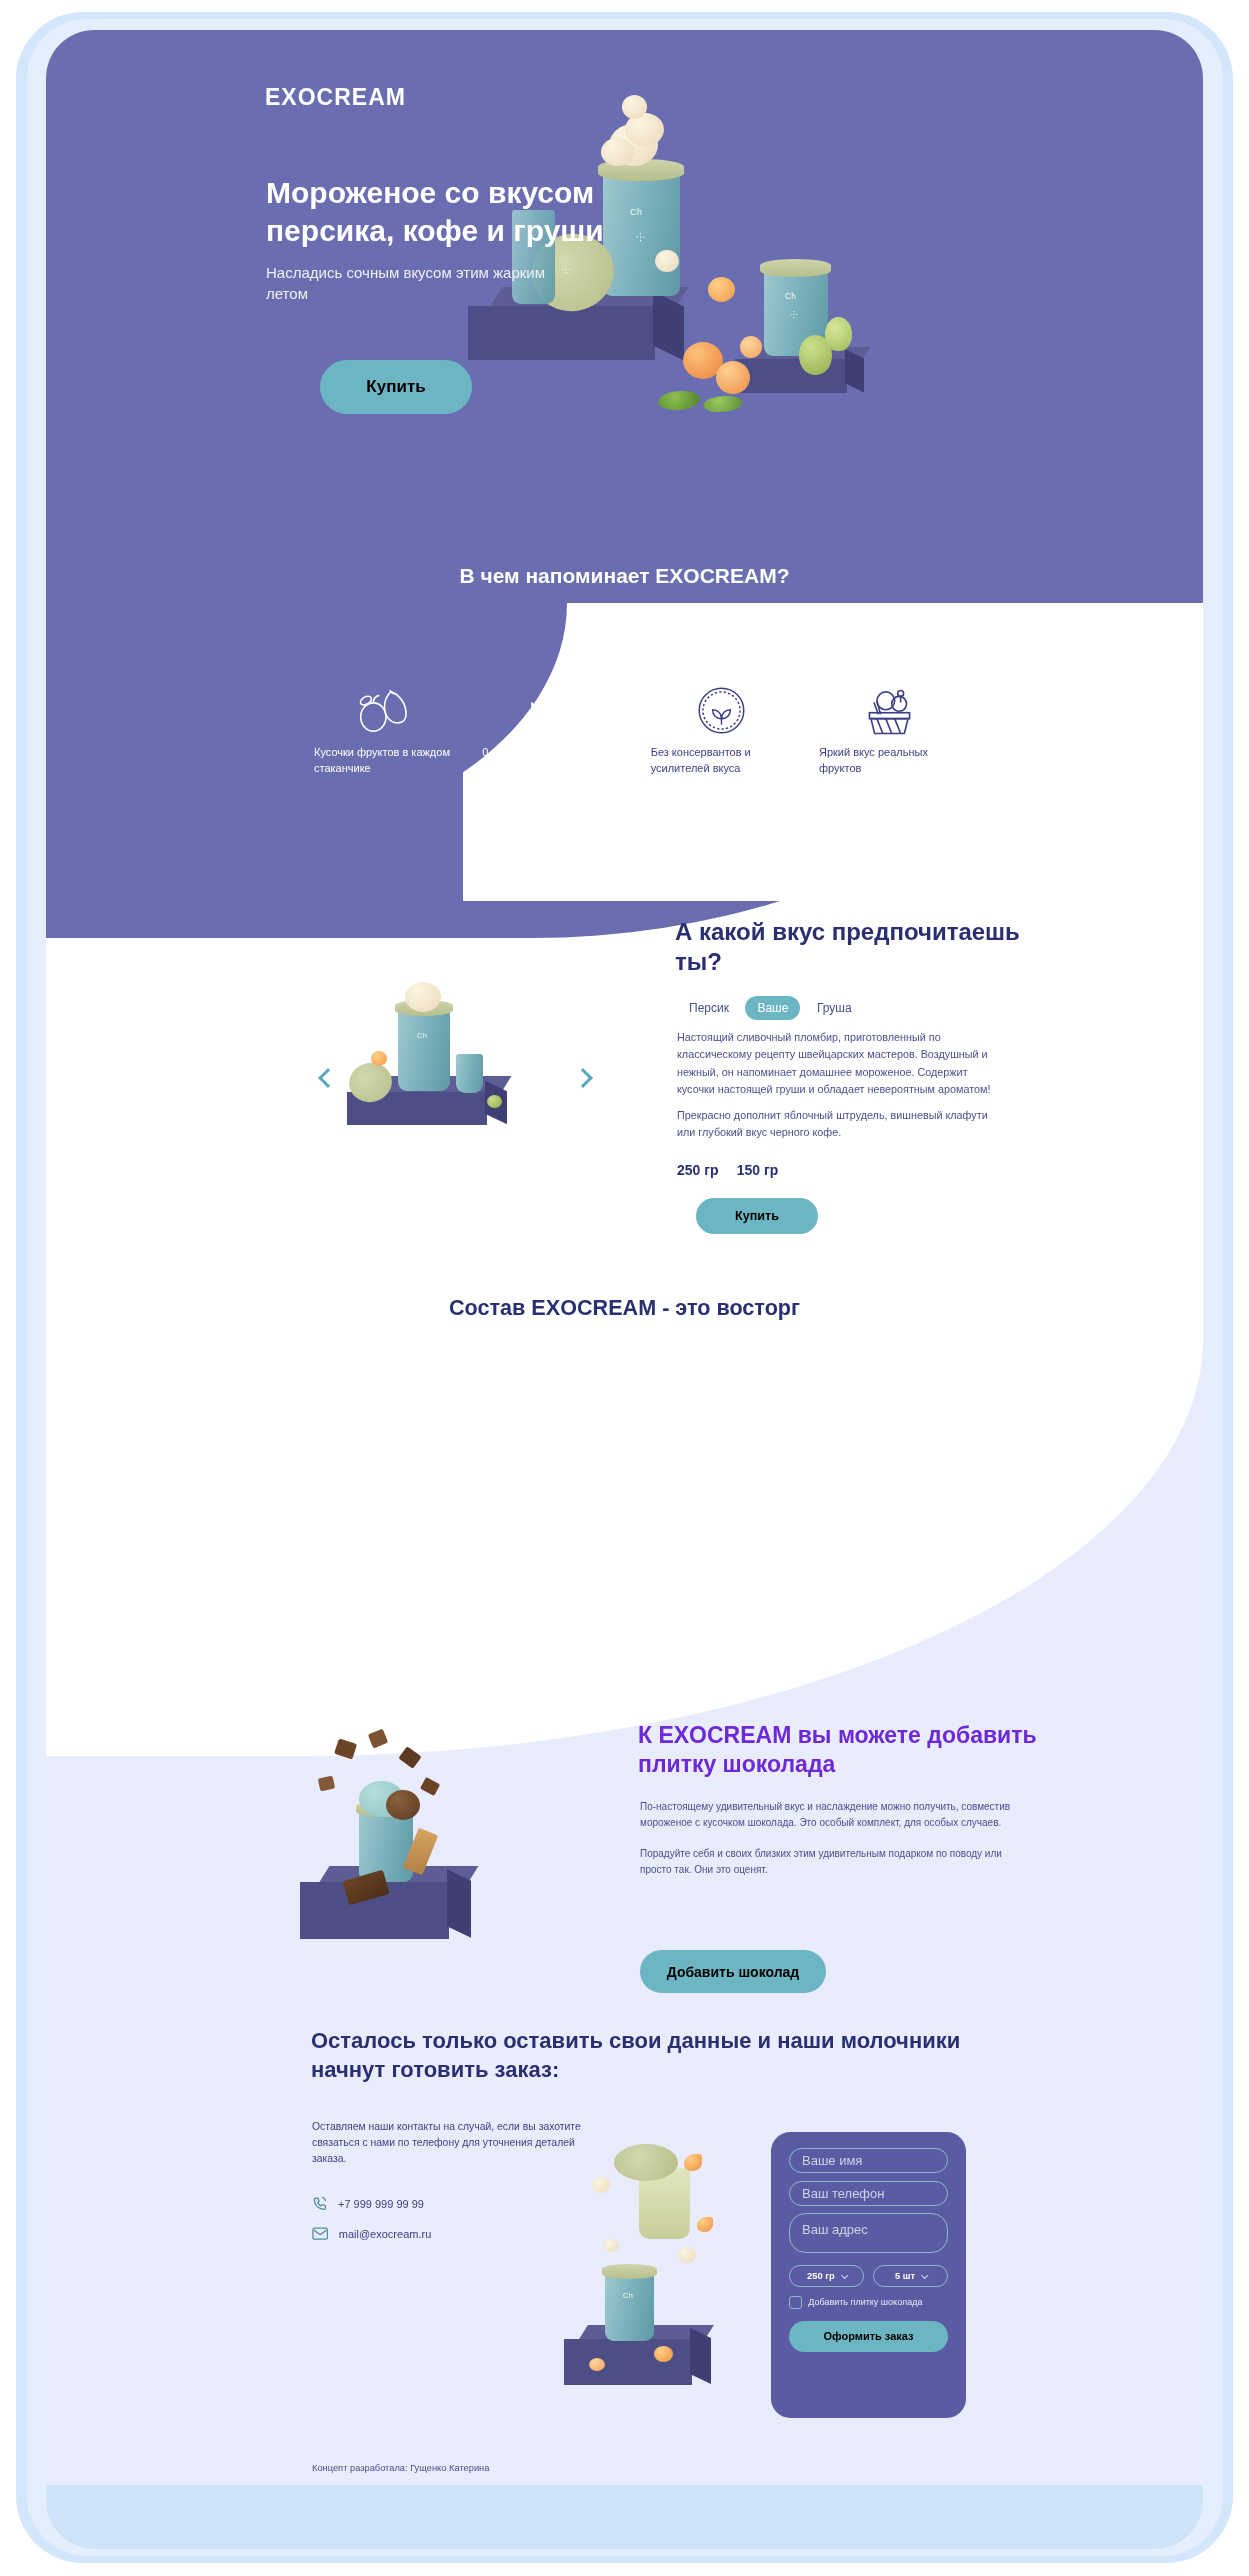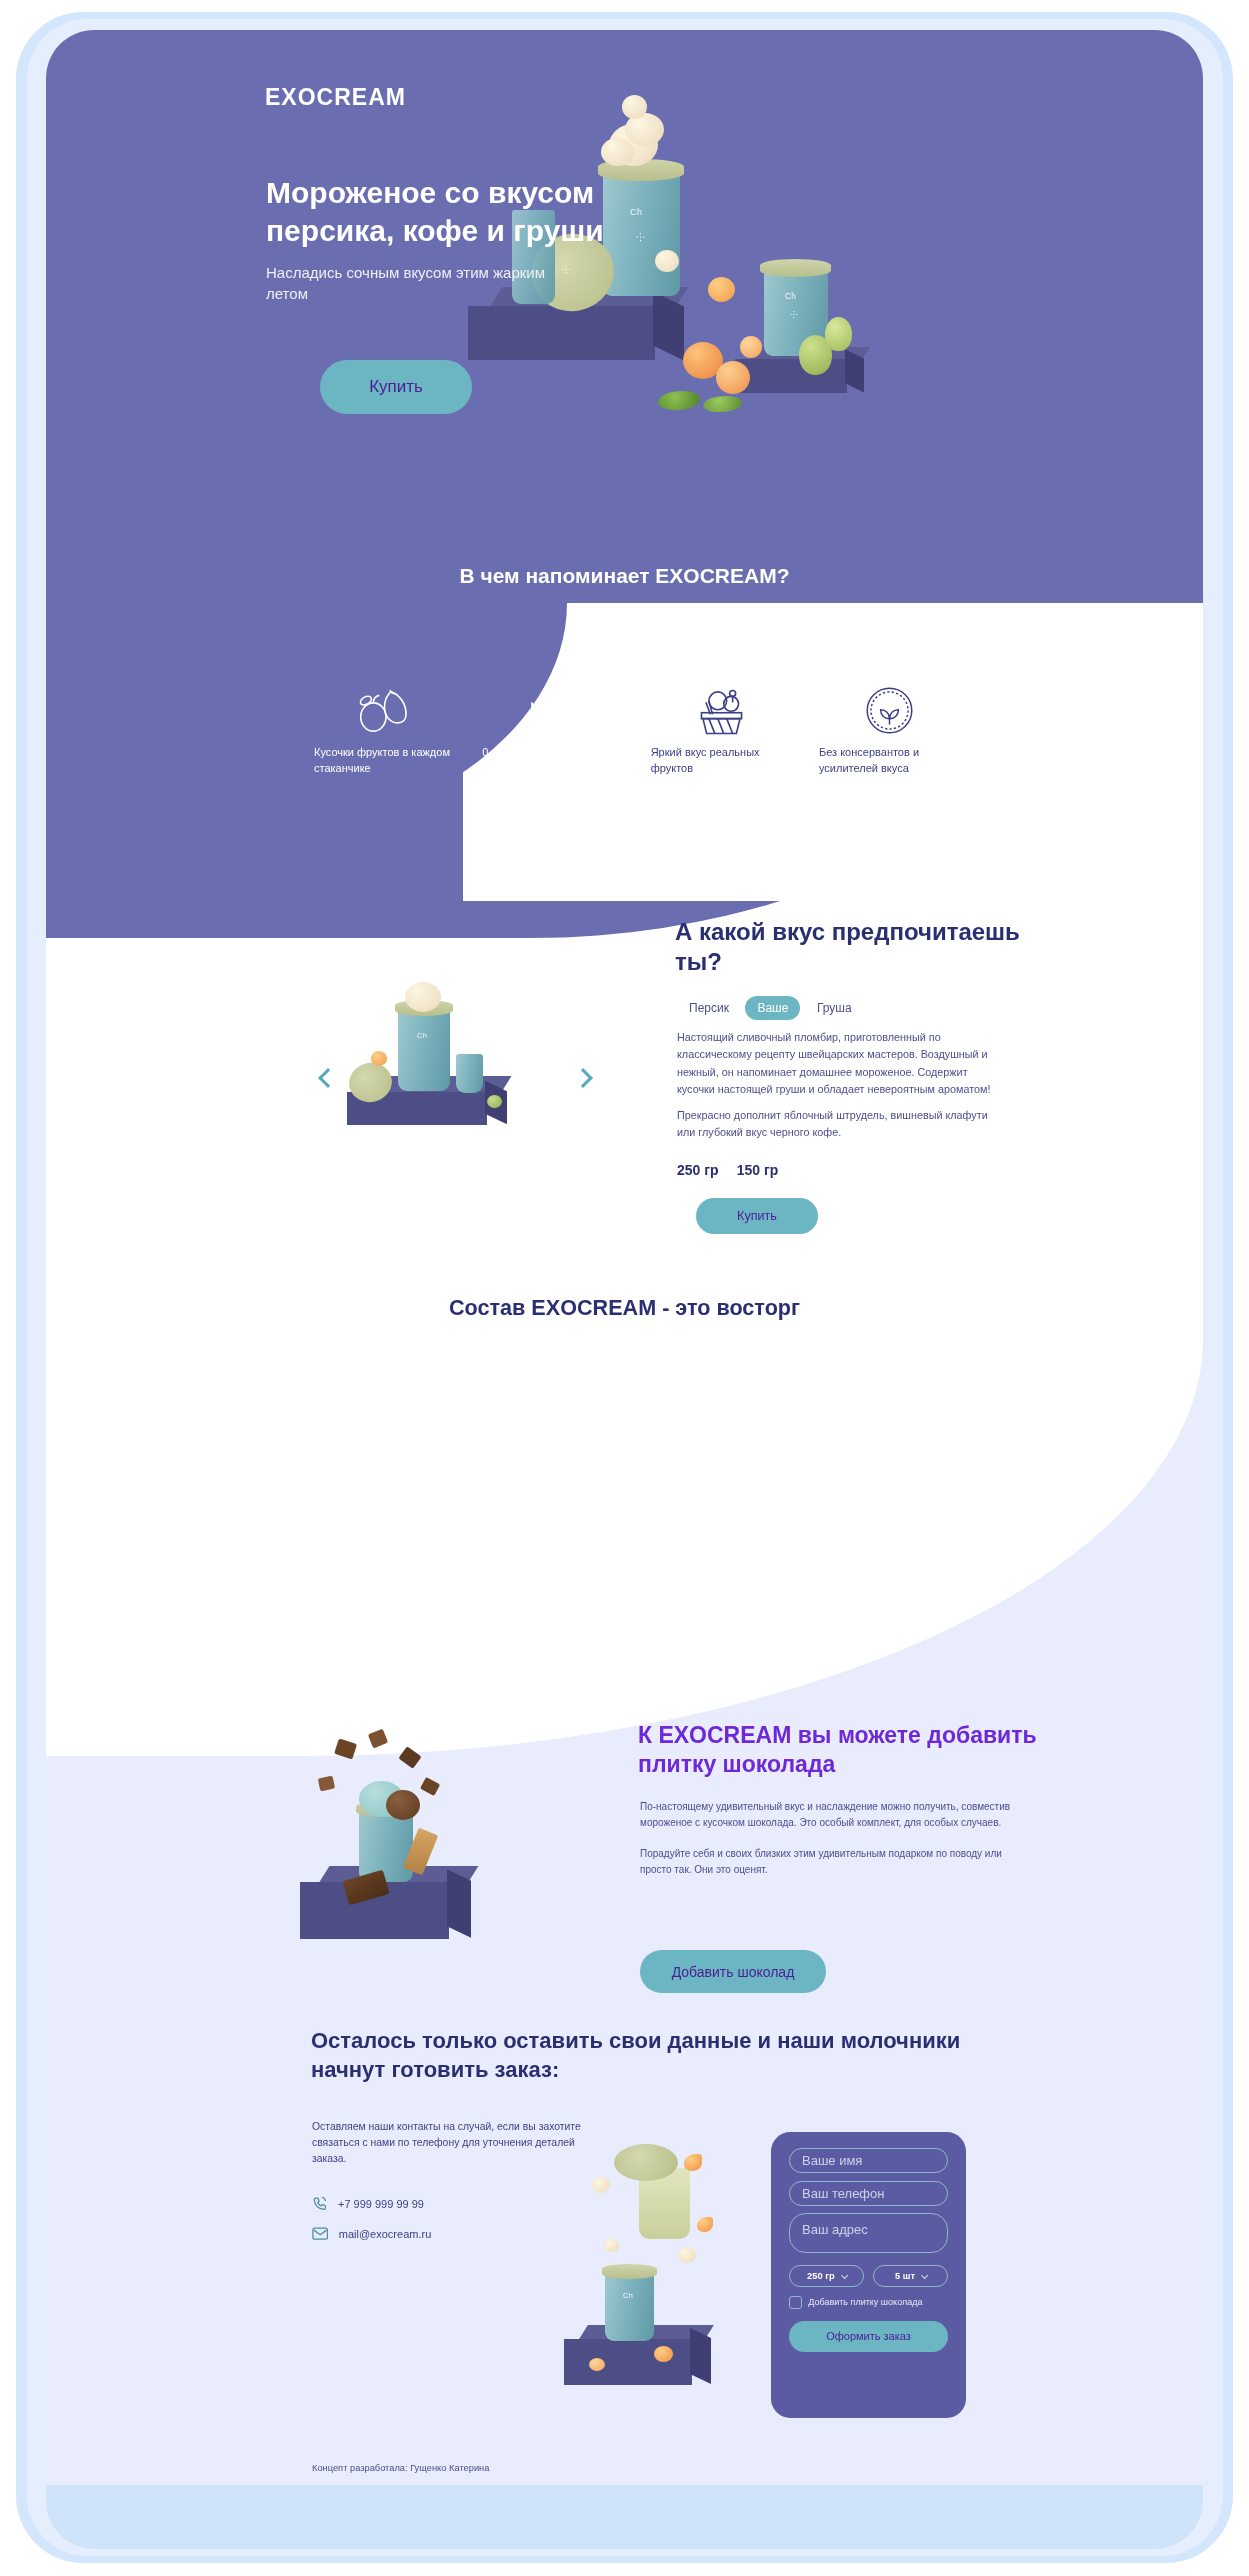--- a/index.html
+++ b/index.html
@@ -81,25 +81,25 @@
     color: #f0f0f8;
     font-size: 15px;
     line-height: 1.42;
     font-weight: 400;
   }
   .btn {
     display: inline-flex;
     align-items: center;
     justify-content: center;
     background: #6cb6c4;
-    color: #4c1d95;
+    color: #000000;
     border: none;
     border-radius: 30px;
     font-family: inherit;
-    font-weight: 400;
+    font-weight: 700;
     cursor: pointer;
   }
   .hero-btn {
     position: absolute;
     left: 274px; top: 330px;
     width: 152px; height: 54px;
     font-size: 17px;
   }
 
   
@@ -364,45 +364,45 @@
             <path d="M64 18l4-4M64 34l4 4"></path>
             <path d="M8 22l8 6-8 6z" fill="#ffffff"></path>
             <circle cx="33" cy="44" r="2.4" fill="#ffffff" stroke="none"></circle>
           </svg>
         </div>
         <div class="lbl">0 калорий</div>
       </div>
 
       <div class="feature on-white">
         <div class="ico">
+          <svg width="49" height="49" viewBox="0 0 66 66" fill="none" stroke="#3c3f86" stroke-width="2">
+            <circle cx="33" cy="33" r="30"></circle>
+            <circle cx="33" cy="33" r="25" stroke-dasharray="3 3"></circle>
+            <path d="M33 44c-7 0-12-5-12-12 7 0 12 5 12 12z"></path>
+            <path d="M33 44c7 0 12-5 12-12-7 0-12 5-12 12z"></path>
+            <path d="M33 44v8"></path>
+          </svg>
+        </div>
+        <div class="lbl">Без консервантов и усилителей вкуса</div>
+      </div>
+
+      <div class="feature on-white">
+        <div class="ico">
           <svg width="55" height="49" viewBox="0 0 74 66" fill="none" stroke="#3c3f86" stroke-width="2.2">
             <circle cx="32" cy="20" r="12"></circle>
             <circle cx="50" cy="24" r="10"></circle>
             <circle cx="52" cy="10" r="4"></circle>
             <path d="M52 14v8"></path>
             <path d="M16 22l6 16M20 20l5 18"></path>
             <rect x="10" y="36" width="54" height="8"></rect>
             <path d="M12 44h50l-5 20H17z"></path>
             <path d="M20 44l8 20M32 44l8 20M44 44l8 20"></path>
           </svg>
         </div>
         <div class="lbl">Яркий вкус реальных фруктов</div>
-      </div>
-
-      <div class="feature on-white">
-        <div class="ico">
-          <svg width="49" height="49" viewBox="0 0 66 66" fill="none" stroke="#3c3f86" stroke-width="2">
-            <circle cx="33" cy="33" r="30"></circle>
-            <circle cx="33" cy="33" r="25" stroke-dasharray="3 3"></circle>
-            <path d="M33 44c-7 0-12-5-12-12 7 0 12 5 12 12z"></path>
-            <path d="M33 44c7 0 12-5 12-12-7 0-12 5-12 12z"></path>
-            <path d="M33 44v8"></path>
-          </svg>
-        </div>
-        <div class="lbl">Без консервантов и усилителей вкуса</div>
       </div>
 
     </div>
 
     <div class="flavour">
       <div style="position:absolute;left:298px;top:141px;">
         <div class="plinth-top" style="left:22px;top:64px;width:138px;height:24px;transform:skewX(-32deg);"></div>
         <div class="plinth" style="left:3px;top:80px;width:140px;height:33px;"></div>
         <div class="plinth-side" style="left:141px;top:74px;width:22px;height:33px;transform:skewY(26deg);"></div>
         <div class="tub-body" style="left:54px;top:-3px;width:52px;height:82px;"></div>

